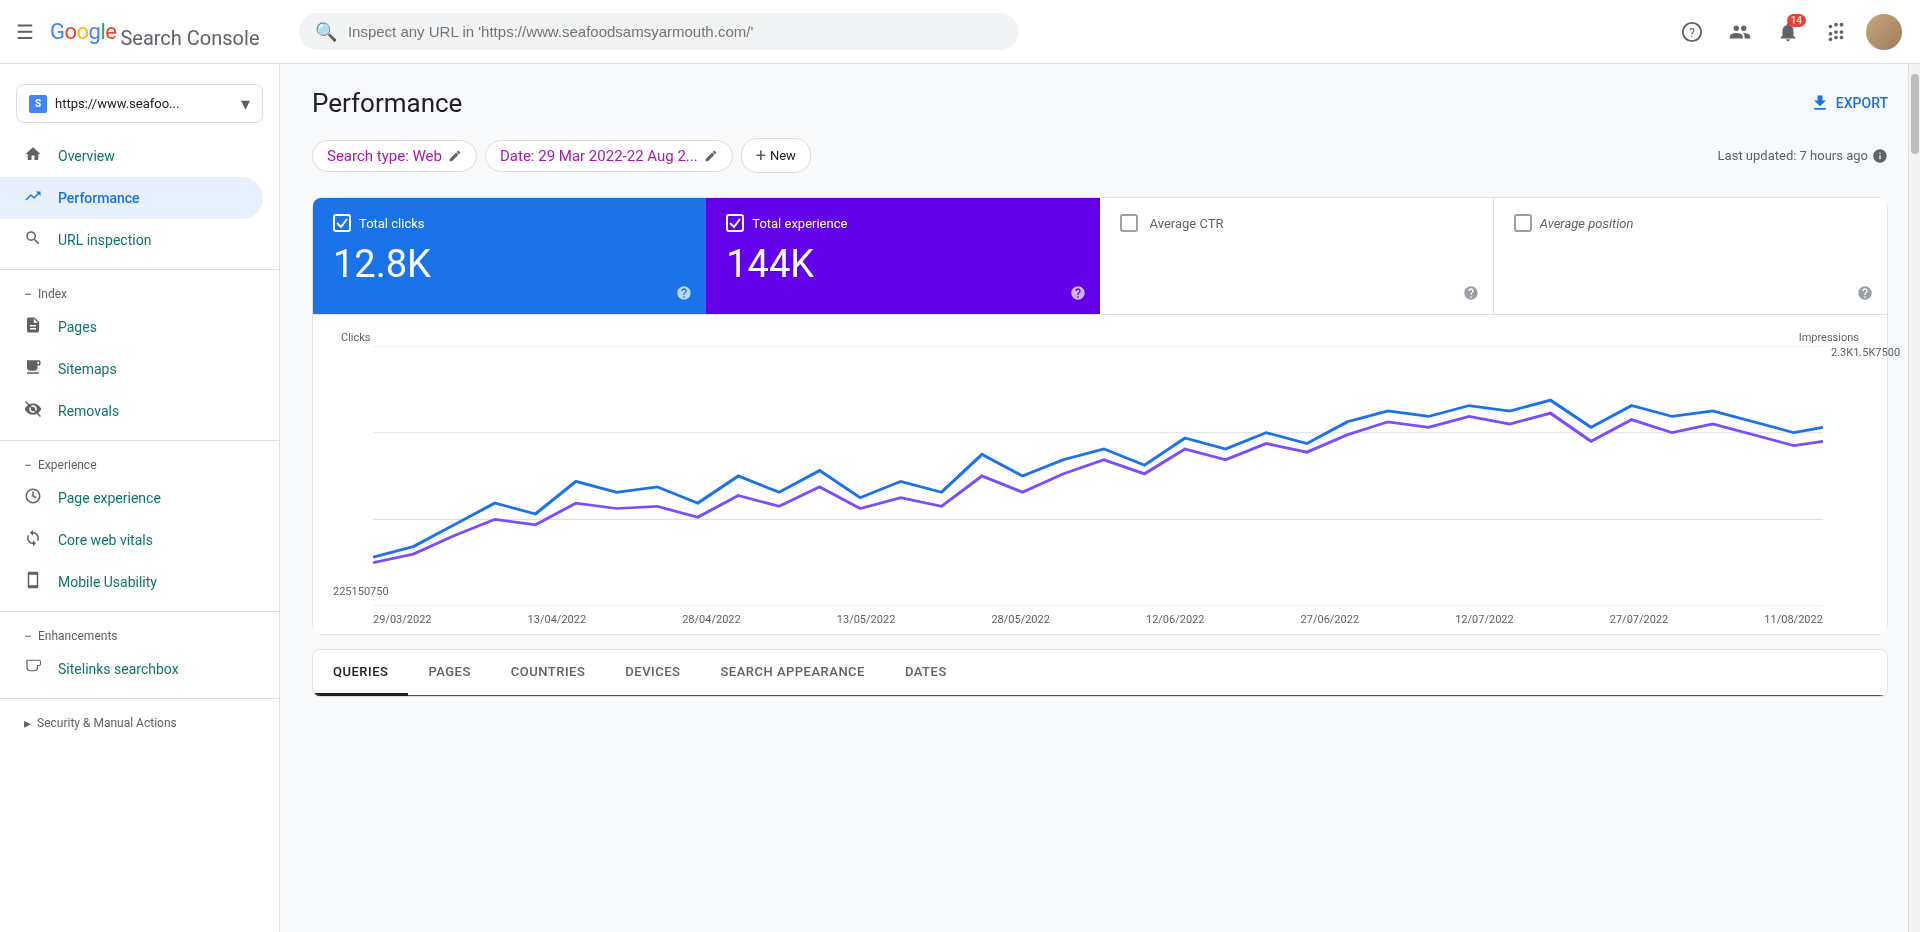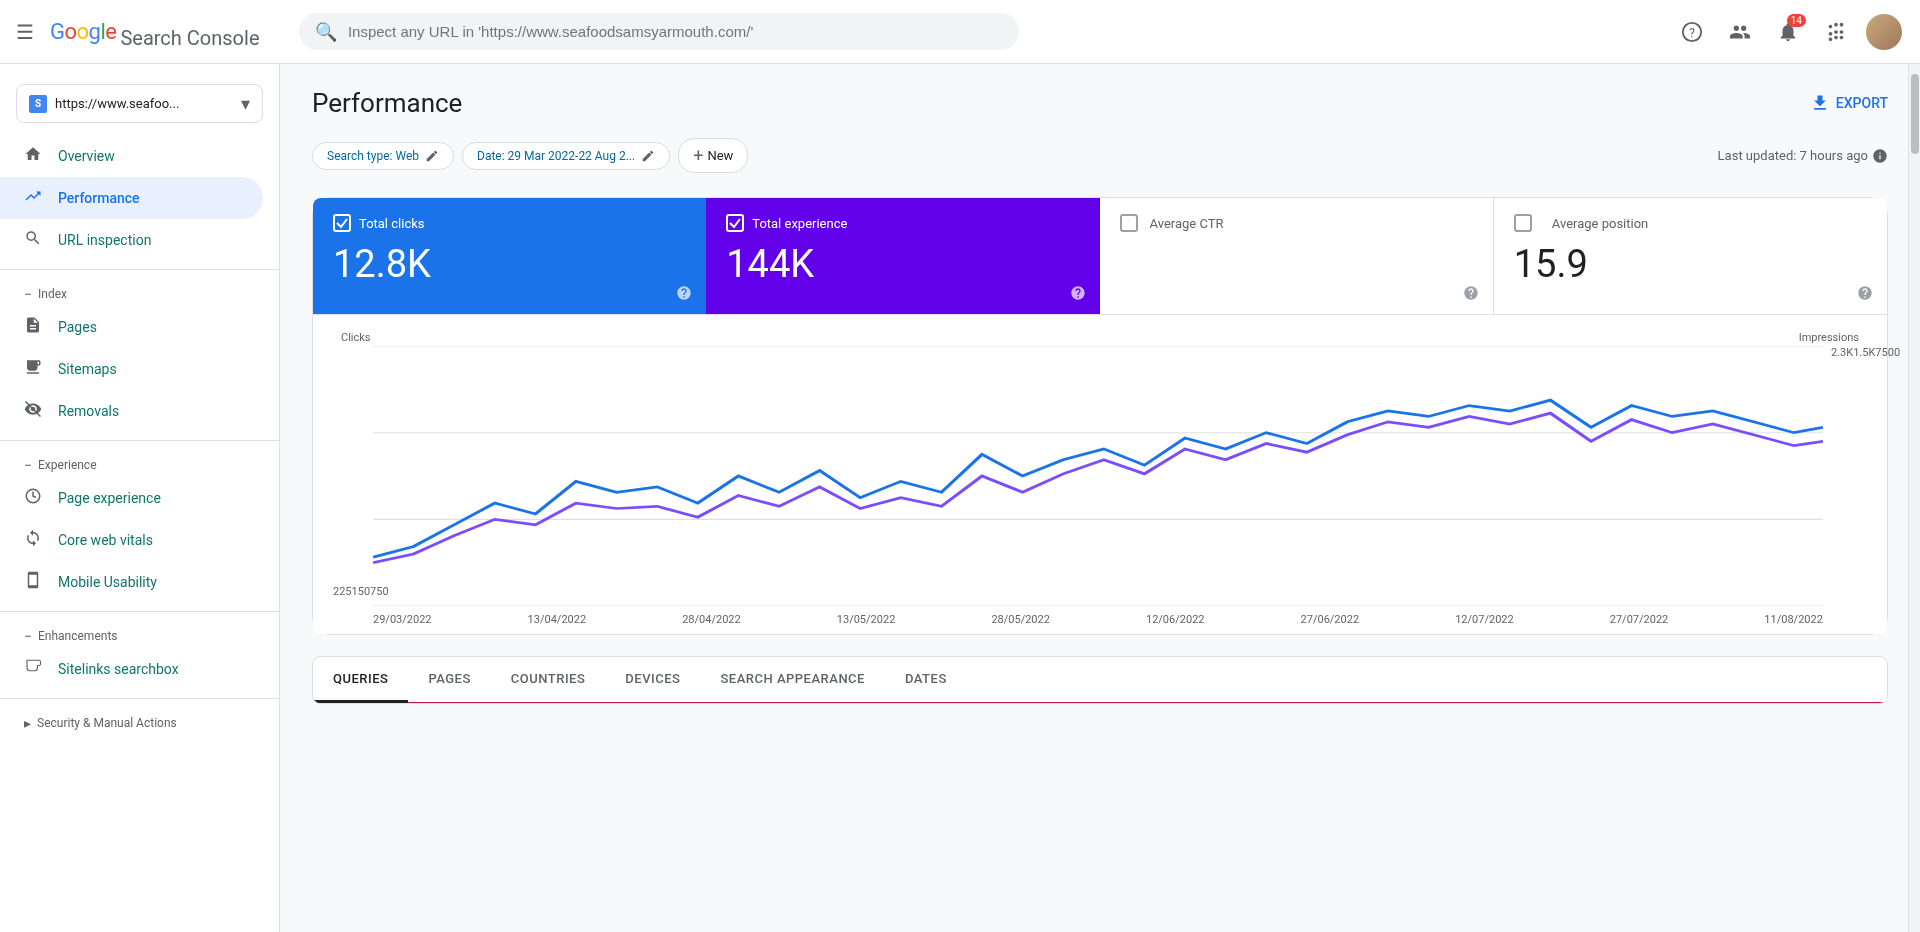--- a/index.html
+++ b/index.html
@@ -47,21 +47,21 @@
     
     .main { margin-left: 280px; padding: 24px 32px; flex: 1; min-height: calc(100vh - 64px); }
 
     
     .page-header { display: flex; align-items: center; justify-content: space-between; margin-bottom: 20px; }
     .page-title { font-size: 26px; font-weight: 400; color: #202124; }
     .export-btn { display: flex; align-items: center; gap: 6px; color: #1a73e8; font-size: 14px; cursor: pointer; font-weight: 500; }
 
     
     .filter-bar { display: flex; align-items: center; margin-bottom: 24px; gap: 8px; }
-    .filter-chip { display: flex; align-items: flex-start; gap: 6px; padding: 6px 14px; border: 1px solid #dadce0; border-radius: 16px; background: #fff; cursor: pointer; font-size: 12px; color: #0369a1; }
+    .filter-chip { display: flex; align-items: center; gap: 6px; padding: 6px 14px; border: 1px solid #dadce0; border-radius: 16px; background: #fff; cursor: pointer; font-size: 15px; color: #a21caf; }
     .new-btn { display: flex; align-items: center; gap: 4px; padding: 6px 14px; border: 1px solid #dadce0; border-radius: 16px; background: #fff; cursor: pointer; font-size: 13px; color: #202124; }
     .last-updated { margin-left: auto; color: #5f6368; font-size: 13px; display: flex; align-items: center; gap: 4px; }
 
     
     .tabs-container { background: #fff; border: 1px solid #e0e0e0; border-radius: 8px; overflow: hidden; }
     .tabs-row { display: flex; border-bottom: 1px solid #be185d; }
     .tab { padding: 14px 20px; font-size: 13px; font-weight: 500; color: #5f6368; cursor: pointer; text-transform: uppercase; letter-spacing: 0.5px; border-bottom: 3px solid transparent; margin-bottom: -1px; }
     .tab.active { color: #202124; border-bottom-color: #202124; }
 
     
@@ -263,21 +263,21 @@
         <span>New</span>
       </div>
       <div class="last-updated">
         <span>Last updated: 7 hours ago</span>
         <svg width="16" height="16" viewBox="0 0 24 24" fill="#5f6368">
             <path d="M12 2C6.48 2 2 6.48 2 12s4.48 10 10 10 10-4.48 10-10S17.52 2 12 2zm1 15h-2v-6h2v6zm0-8h-2V7h2v2z"></path>
           </svg>
       </div>
     </div>
 
-    <div style="border:1px solid #e0e0e0; border-radius:19px; background:#fdba74; margin-bottom:21px;">
+    <div style="border:1px solid #e0e0e0; border-radius:12px; background:#fdba74; margin-bottom:14px;">
 
       <div style="display:flex; border-bottom:1px solid #e0e0e0;">
 
         <div style="flex:1; background:#1a73e8; padding:16px 20px 28px; position:relative; cursor:pointer; border-radius:8px 0 0 0;">
           <div style="display:flex;align-items:center;gap:8px;font-size:13px;color:#fff;margin-bottom:10px;">
             <div style="width:18px;height:18px;border:2px solid #fff;border-radius:3px;display:flex;align-items:center;justify-content:center;">
               <svg width="12" height="12" viewBox="0 0 12 12" fill="none">
                   <polyline points="1,6 5,10 11,2" stroke="#fff" stroke-width="2"></polyline>
                 </svg>
             </div>
@@ -314,25 +314,24 @@
             <span>Average CTR</span>
           </div>
           <div style="position:absolute;bottom:10px;right:14px;">
             <svg width="16" height="16" viewBox="0 0 24 24" fill="#9aa0a6">
                 <path d="M12 2C6.48 2 2 6.48 2 12s4.48 10 10 10 10-4.48 10-10S17.52 2 12 2zm1 17h-2v-2h2v2zm2.07-7.75l-.9.92C13.45 12.9 13 13.5 13 15h-2v-.5c0-1.1.45-2.1 1.17-2.83l1.24-1.26c.37-.36.59-.86.59-1.41 0-1.1-.9-2-2-2s-2 .9-2 2H8c0-2.21 1.79-4 4-4s4 1.79 4 4c0 .88-.36 1.68-.93 2.25z"></path>
               </svg>
           </div>
         </div>
 
         <div style="flex:1; background:#fff; padding:16px 20px 28px; position:relative; cursor:pointer; border-radius:0 8px 0 0;">
-          <div style="display:flex;align-items:center;gap:20px;font-size:13px;color:#5f6368;margin-bottom:10px;">
+          <div style="display:flex;align-items:center;gap:8px;font-size:13px;color:#5f6368;margin-bottom:10px;font-style:italic;">
             <div style="width:18px;height:18px;border:2px solid #9aa0a6;border-radius:3px;"></div>
             <span>Average position</span>
           </div>
-          <div style="font-size:38px;font-weight:400;color:#202124;">15.9</div>
           <div style="position:absolute;bottom:10px;right:14px;">
             <svg width="16" height="16" viewBox="0 0 24 24" fill="#9aa0a6">
                 <path d="M12 2C6.48 2 2 6.48 2 12s4.48 10 10 10 10-4.48 10-10S17.52 2 12 2zm1 17h-2v-2h2v2zm2.07-7.75l-.9.92C13.45 12.9 13 13.5 13 15h-2v-.5c0-1.1.45-2.1 1.17-2.83l1.24-1.26c.37-.36.59-.86.59-1.41 0-1.1-.9-2-2-2s-2 .9-2 2H8c0-2.21 1.79-4 4-4s4 1.79 4 4c0 .88-.36 1.68-.93 2.25z"></path>
               </svg>
           </div>
         </div>
       </div>
 
       <div style="padding:16px 20px 8px; background:#fff; border-radius:0 0 8px 8px;">
         <div style="display:flex; justify-content:space-between; font-size:11px; color:#5f6368; margin-bottom:2px; padding:0 8px;">

